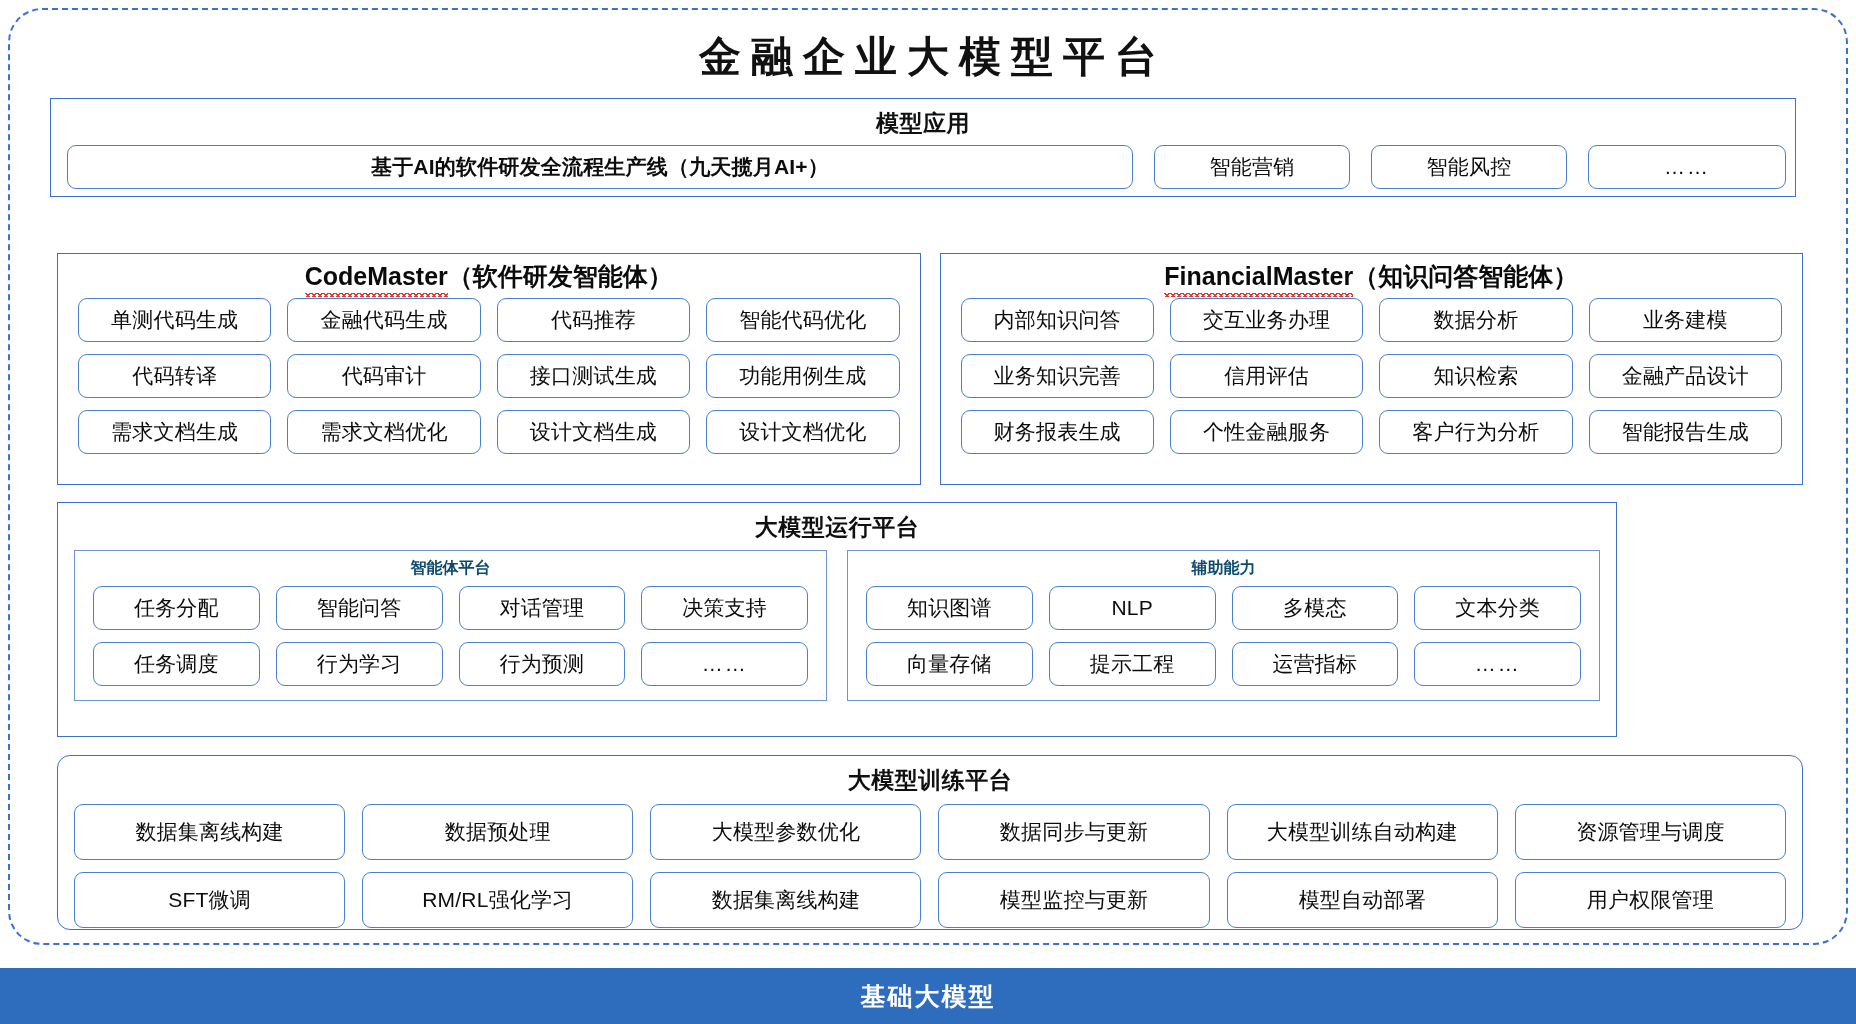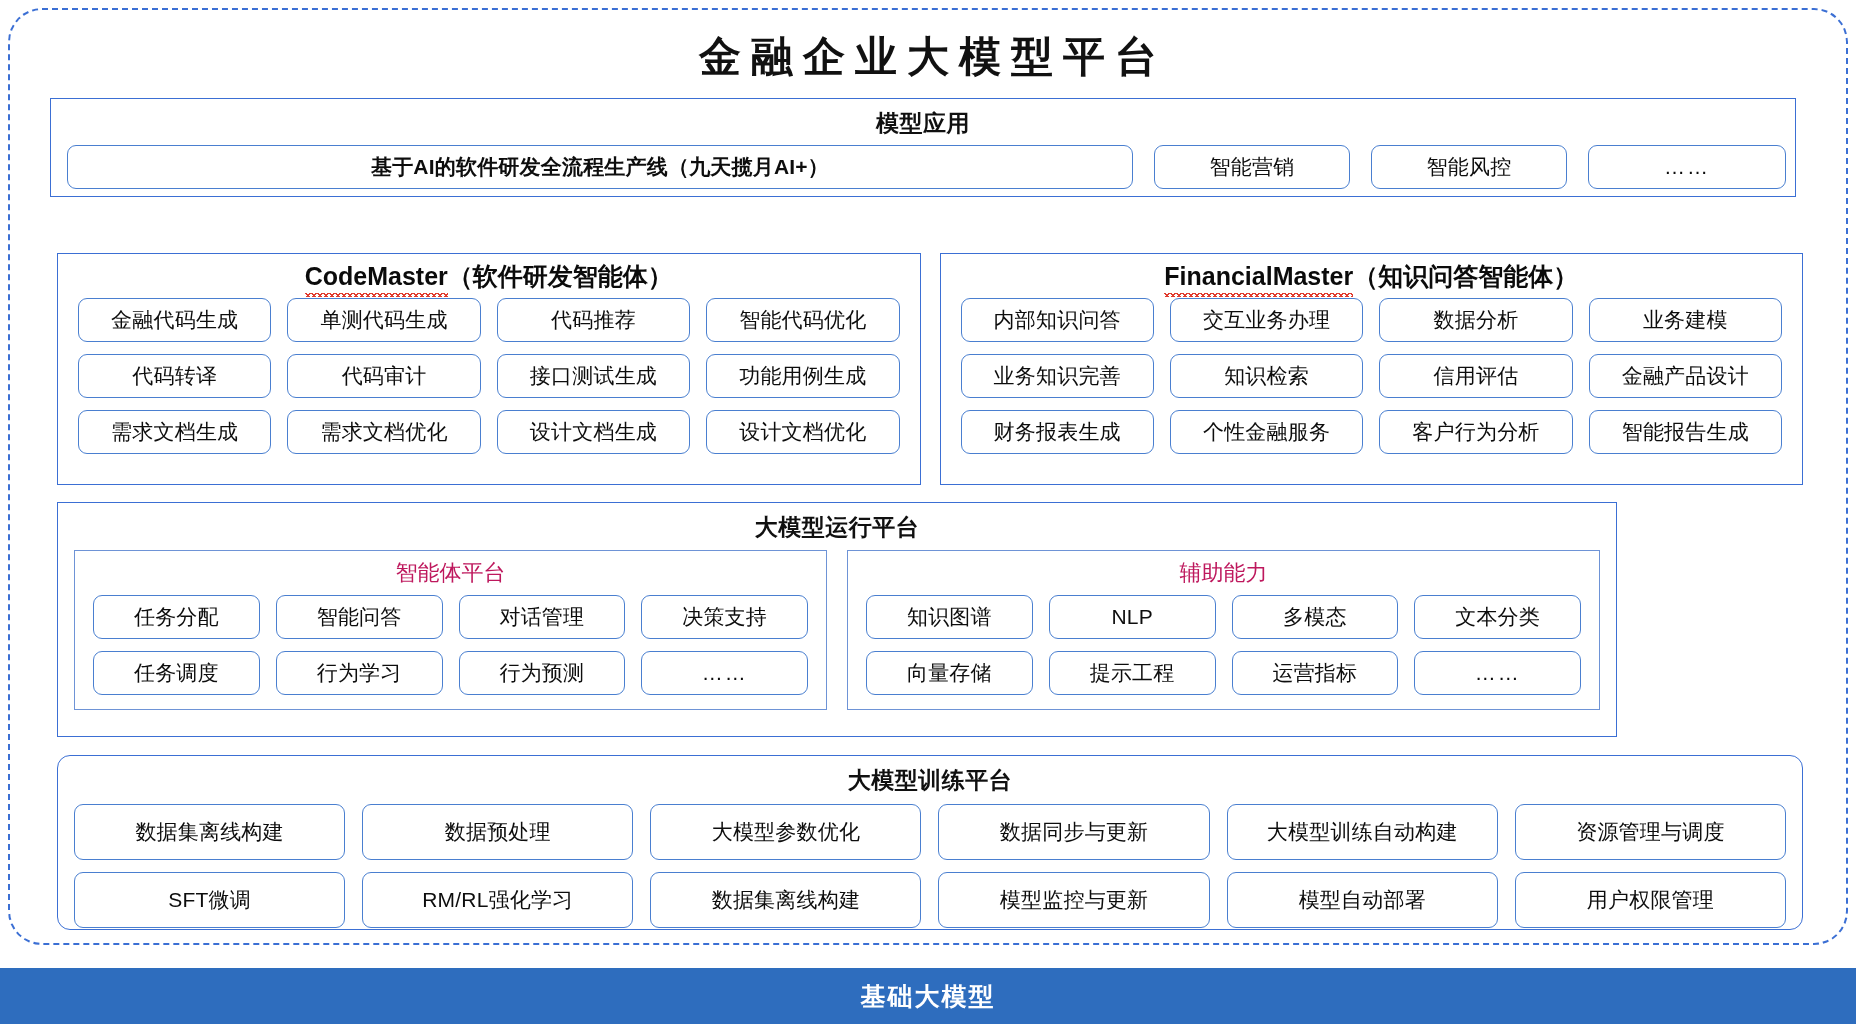--- a/index.html
+++ b/index.html
@@ -40,23 +40,23 @@
   }
   .panel-title {
     text-align: center;
     font-weight: 700;
     font-size: 23px;
     color: #101010;
     letter-spacing: .5px;
   }
   .panel-subtitle {
     text-align: center;
-    font-weight: 400;
-    font-size: 22px;
-    color: #be185d;
+    font-weight: 700;
+    font-size: 16px;
+    color: #0c4a6e;
   }
 
   
   .pill {
     border: 1.4px solid #4A7FD0;
     border-radius: 9px;
     background: #fff;
     height: 44px;
     display: flex;
     align-items: center;
@@ -184,22 +184,22 @@
       </div>
     </div>
 
     <div class="agents">
 
       <div class="panel agent-panel">
         <div class="agent-head">
           <span class="sq">CodeMaster</span><span>（软件研发智能体）</span>
         </div>
         <div class="grid4">
+          <div class="pill">单测代码生成</div>
           <div class="pill">金融代码生成</div>
-          <div class="pill">单测代码生成</div>
           <div class="pill">代码推荐</div>
           <div class="pill">智能代码优化</div>
           <div class="pill">代码转译</div>
           <div class="pill">代码审计</div>
           <div class="pill">接口测试生成</div>
           <div class="pill">功能用例生成</div>
           <div class="pill">需求文档生成</div>
           <div class="pill">需求文档优化</div>
           <div class="pill">设计文档生成</div>
           <div class="pill">设计文档优化</div>
@@ -209,22 +209,22 @@
       <div class="panel agent-panel">
         <div class="agent-head">
           <span class="sq">FinancialMaster</span><span>（知识问答智能体）</span>
         </div>
         <div class="grid4">
           <div class="pill">内部知识问答</div>
           <div class="pill">交互业务办理</div>
           <div class="pill">数据分析</div>
           <div class="pill">业务建模</div>
           <div class="pill">业务知识完善</div>
+          <div class="pill">信用评估</div>
           <div class="pill">知识检索</div>
-          <div class="pill">信用评估</div>
           <div class="pill">金融产品设计</div>
           <div class="pill">财务报表生成</div>
           <div class="pill">个性金融服务</div>
           <div class="pill">客户行为分析</div>
           <div class="pill">智能报告生成</div>
         </div>
       </div>
     </div>
 
     <div class="panel runtime">

